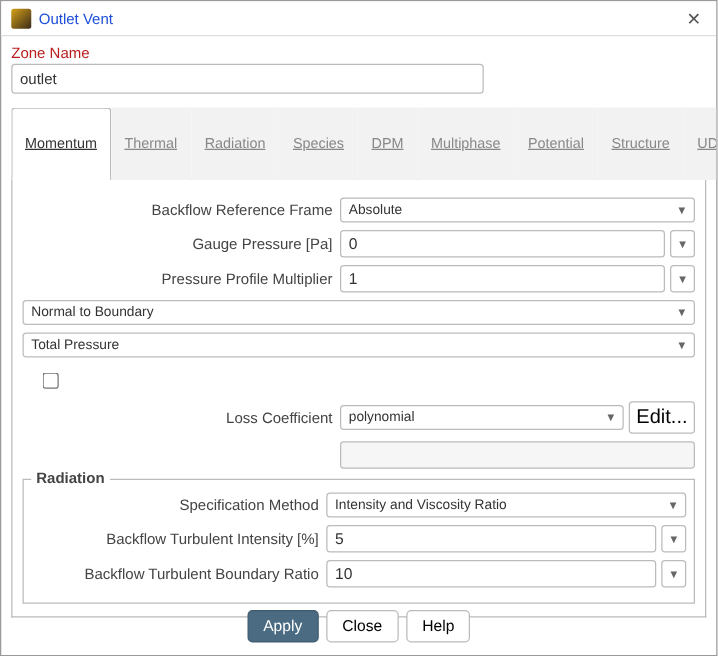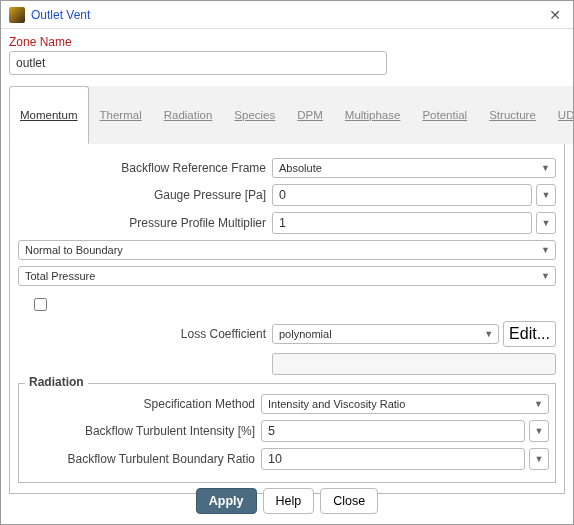--- a/index.html
+++ b/index.html
@@ -172,21 +172,21 @@
   border: 1px solid #bbb;
   border-radius: 4px;
   font-size: 12.5px;
   cursor: pointer;
   background: #fff;
 }
 .footer .primary {
   background: #4a6b82;
   border-color: #3e5a6e;
   color: #fff;
-  font-weight: bold;
+  font-weight: normal;
 }
 .turb-row .label { width: 236px; }
 .loss-row .label { width: 254px; }
 </style>
 </head>
 <body>
 
 <div class="titlebar">
   <div class="app-icon"></div>
   <div class="title">Outlet Vent</div>
@@ -305,15 +305,15 @@
           <div class="drop-btn">▼</div>
         </div>
       </div>
     </div>
 
   </div>
 </div>
 
 <div class="footer">
   <button class="primary">Apply</button>
+  <button>Close</button>
   <button>Help</button>
-  <button>Close</button>
 </div>
 
 </body></html>

